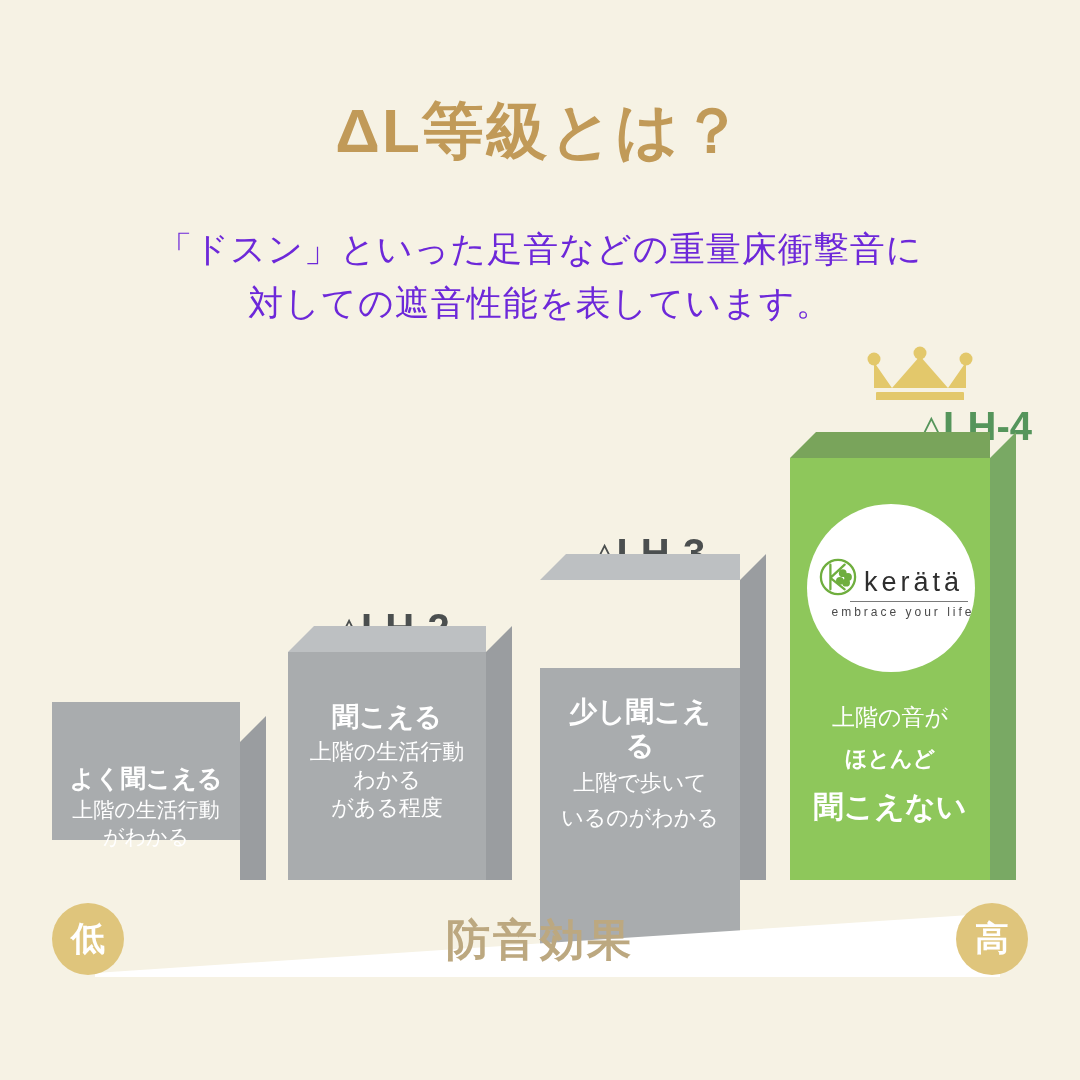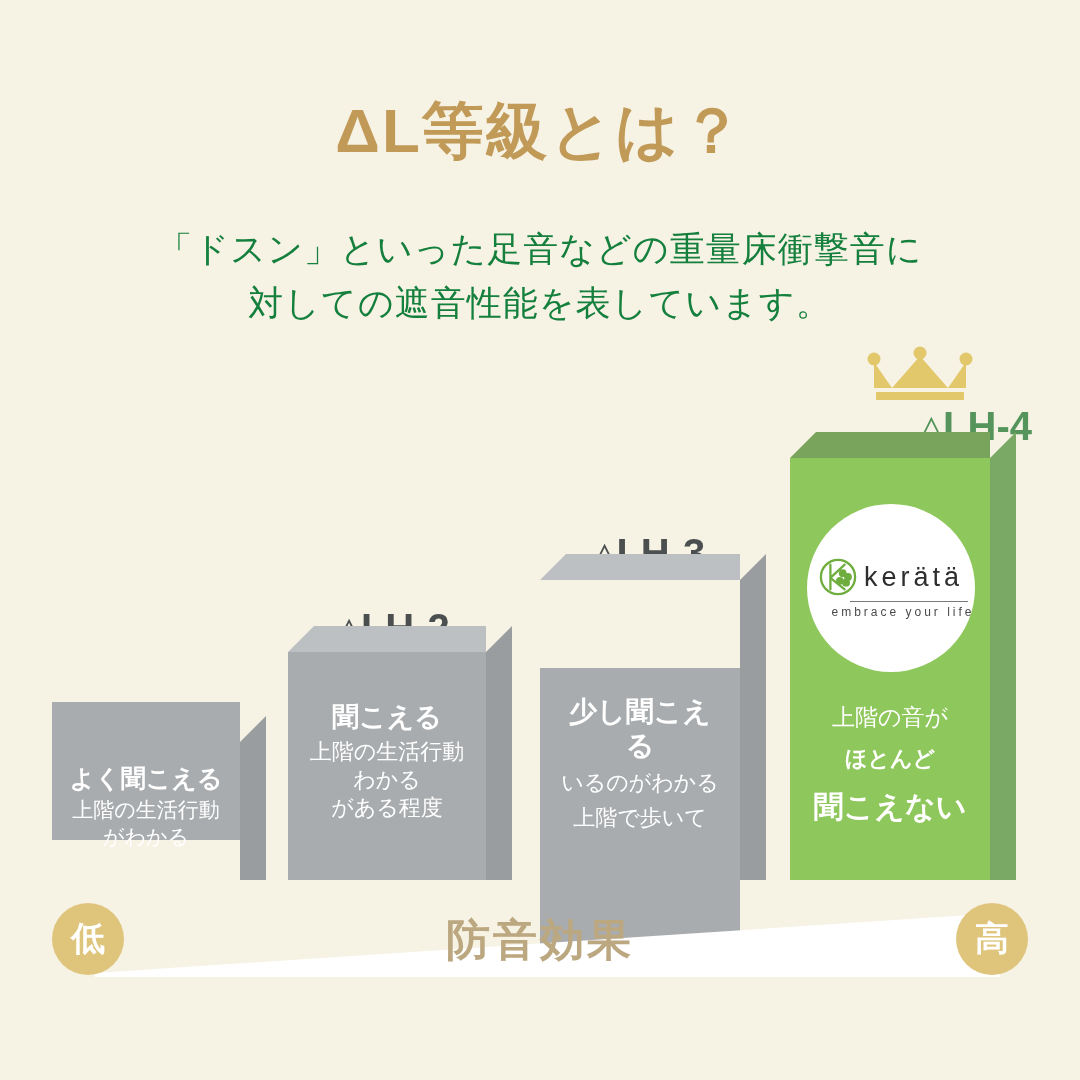--- a/index.html
+++ b/index.html
@@ -19,21 +19,21 @@
     font-size:62px;font-weight:bold;
     color:#C19A58;
     letter-spacing:2px;
     line-height:1;
     white-space:nowrap;
   }
   .subtitle{
     position:absolute;left:0;top:222px;width:1080px;
     text-align:center;
     font-size:35px;
-    color:#15803d;
+    color:#6d28d9;
     line-height:1.55;
     letter-spacing:1px;
   }
 
   
   .bar{position:absolute;}
   .bar .front{
     position:absolute;left:0;bottom:0;width:100%;
     box-sizing:border-box;
   }
@@ -88,21 +88,21 @@
   
   .crown{position:absolute;left:862px;top:344px;width:116px;height:56px;}
 
   
   .logo-circle{
     position:absolute;
     background:#FFFFFF;border-radius:50%;
     display:flex;flex-direction:column;
     align-items:center;justify-content:center;
   }
-  .logo-row{display:flex;align-items:center;gap:7px;}
+  .logo-row{display:flex;align-items:flex-end;gap:7px;}
   .logo-word{
     font-size:27px;color:#2E2E2E;letter-spacing:4px;
     font-family:"Liberation Sans",sans-serif;
     line-height:1;
   }
   .logo-rule{
     width:118px;height:1px;background:#7A7A7A;margin:5px 0 4px 36px;
   }
   .logo-tag{
     font-size:12px;color:#4A4A4A;letter-spacing:3px;
@@ -165,22 +165,22 @@
 
   <div class="bar-label gray-label" style="left:548px;top:533px;width:200px;">
     <span class="tri">△</span><span>LH-3</span>
   </div>
   <div class="bar gray" style="left:540px;top:580px;width:200px;height:388px;">
     <div class="top" style="top:-26px;"></div>
     <div class="side" style="top:-26px;height:326px;"></div>
     <div class="front" style="height:300px;"></div>
     <div class="bar-text" style="top:115px;font-size:22px;line-height:1.6;">
       <span class="headline" style="font-size:28px;line-height:1.2;">少し聞こえる</span>
+      <span class="detail">上階で歩いて</span>
       <span class="detail">いるのがわかる</span>
-      <span class="detail">上階で歩いて</span>
     </div>
   </div>
 
   <div class="crown">
     <svg viewBox="0 0 116 56" width="116" height="56" xmlns="http://www.w3.org/2000/svg">
       <path d="M12 18 L30 44 L58 12 L86 44 L104 18 L104 44 L12 44 Z" fill="#E3C86B"></path>
       <circle cx="12" cy="15" r="6.5" fill="#E3C86B"></circle>
       <circle cx="58" cy="9" r="6.5" fill="#E3C86B"></circle>
       <circle cx="104" cy="15" r="6.5" fill="#E3C86B"></circle>
       <rect x="14" y="48" width="88" height="9" rx="1" fill="#E3C86B"></rect>

